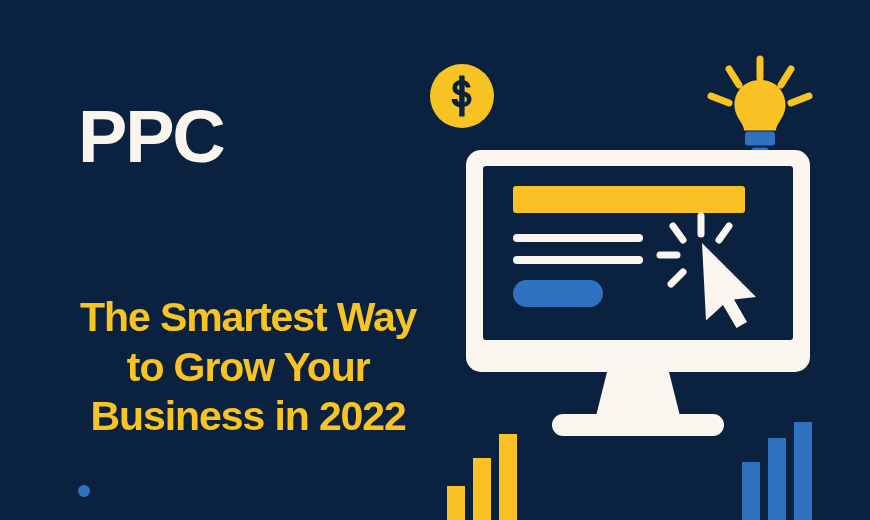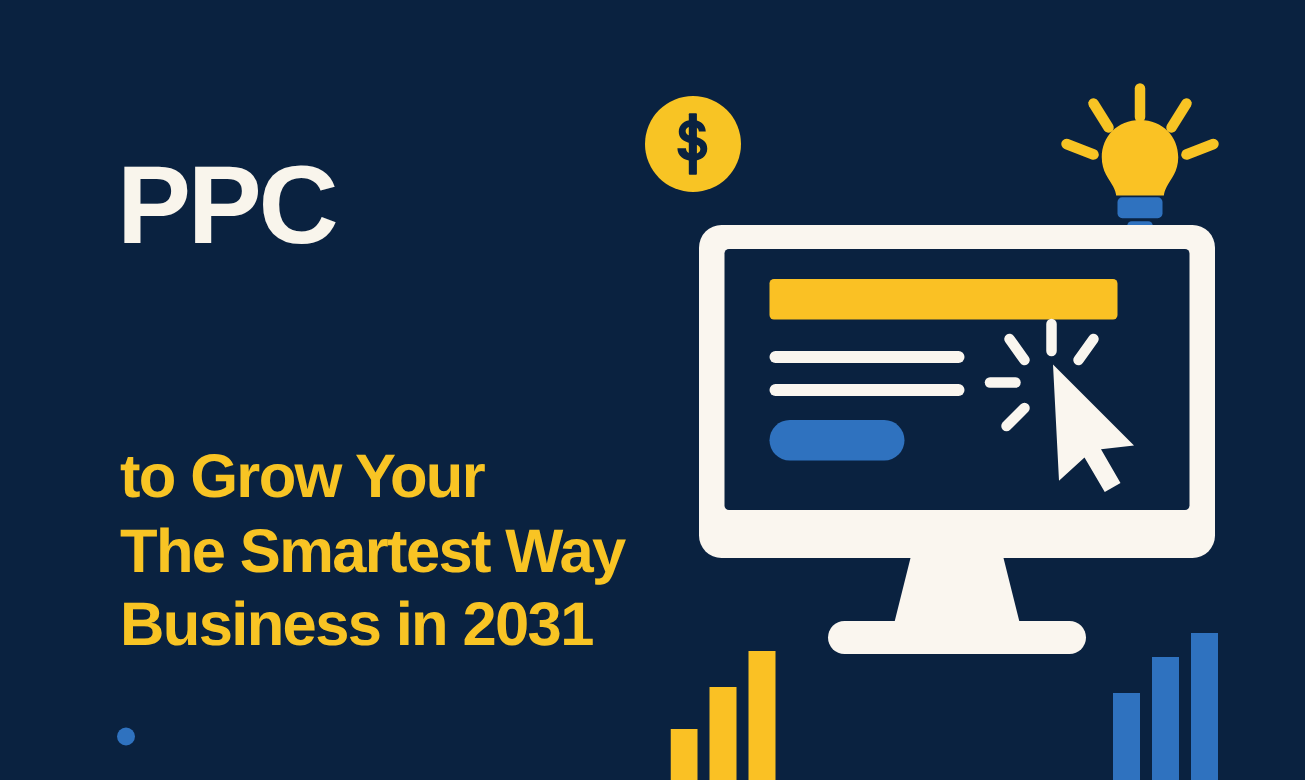--- a/index.html
+++ b/index.html
@@ -9,20 +9,21 @@
   }
   body {
     font-family: "Liberation Sans", sans-serif;
   }
   #banner {
     position: relative;
     width: 870px;
     height: 520px;
     overflow: hidden;
     background: #0a2240;
+    text-align: center;
   }
 
   
   .headline-wrap {
     position: absolute;
     left: 78px;
     top: 100px;
     z-index: 4;
   }
   .headline {
@@ -117,23 +118,23 @@
 
 <div id="banner">
 
   <div class="headline-wrap">
     <h1 class="headline">
       <span class="l1">PPC</span>
     </h1>
   </div>
 
   <h2 class="subheadline">
+    <span>The Smartest Way</span>
     <span>to Grow Your</span>
-    <span>The Smartest Way</span>
-    <span>Business in 2031</span>
+    <span>Business in 2022</span>
   </h2>
 
   <div class="dot-accent"></div>
 
   <div class="coin">
     <svg viewBox="0 0 64 64" width="64" height="64" aria-hidden="true">
       <circle cx="32" cy="32" r="32" fill="#f8c424"></circle>
       <g fill="#0a2240">
         <rect x="29.2" y="11.5" width="5.4" height="41" rx="0.6"></rect>
         <path d="M40.5 23.6c0-4.6-3.9-7.6-8.9-7.6-5.2 0-9.1 3.1-9.1 7.9 0 4.3 3 6.4 7.9 7.6l2.6 0.6c2.8 0.7 3.9 1.6 3.9 3.3 0 2-1.8 3.3-4.6 3.3-3 0-4.9-1.4-5-3.8h-5.7c0.1 5.1 4.1 8.3 9.8 8.3 5.7 0 10.1-3 10.1-8.1 0-4.3-2.8-6.6-8.1-7.9l-2.6-0.6c-2.6-0.6-3.7-1.5-3.7-3.1 0-1.9 1.7-3.1 4.3-3.1 2.7 0 4.4 1.3 4.5 3.2z"></path>

